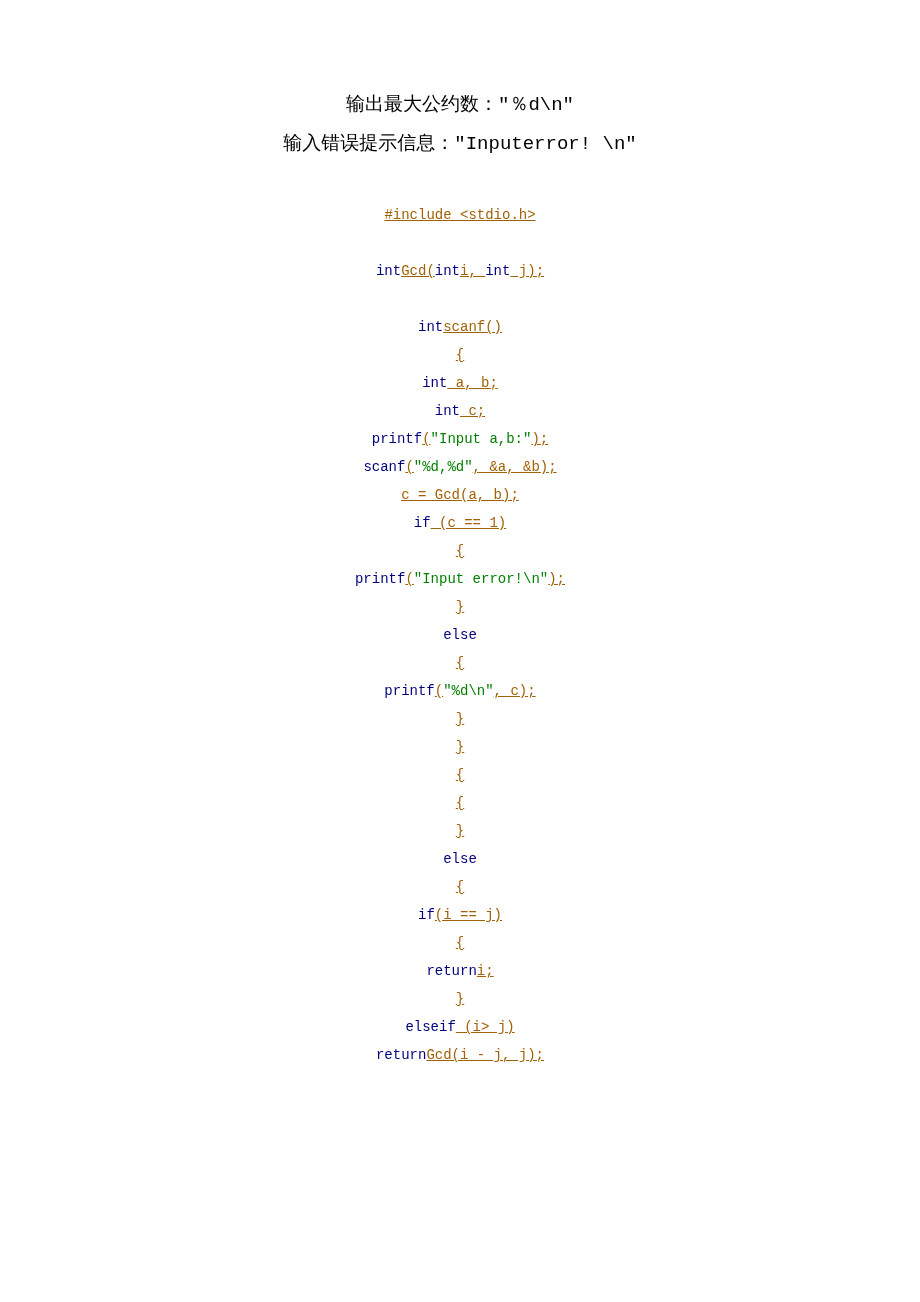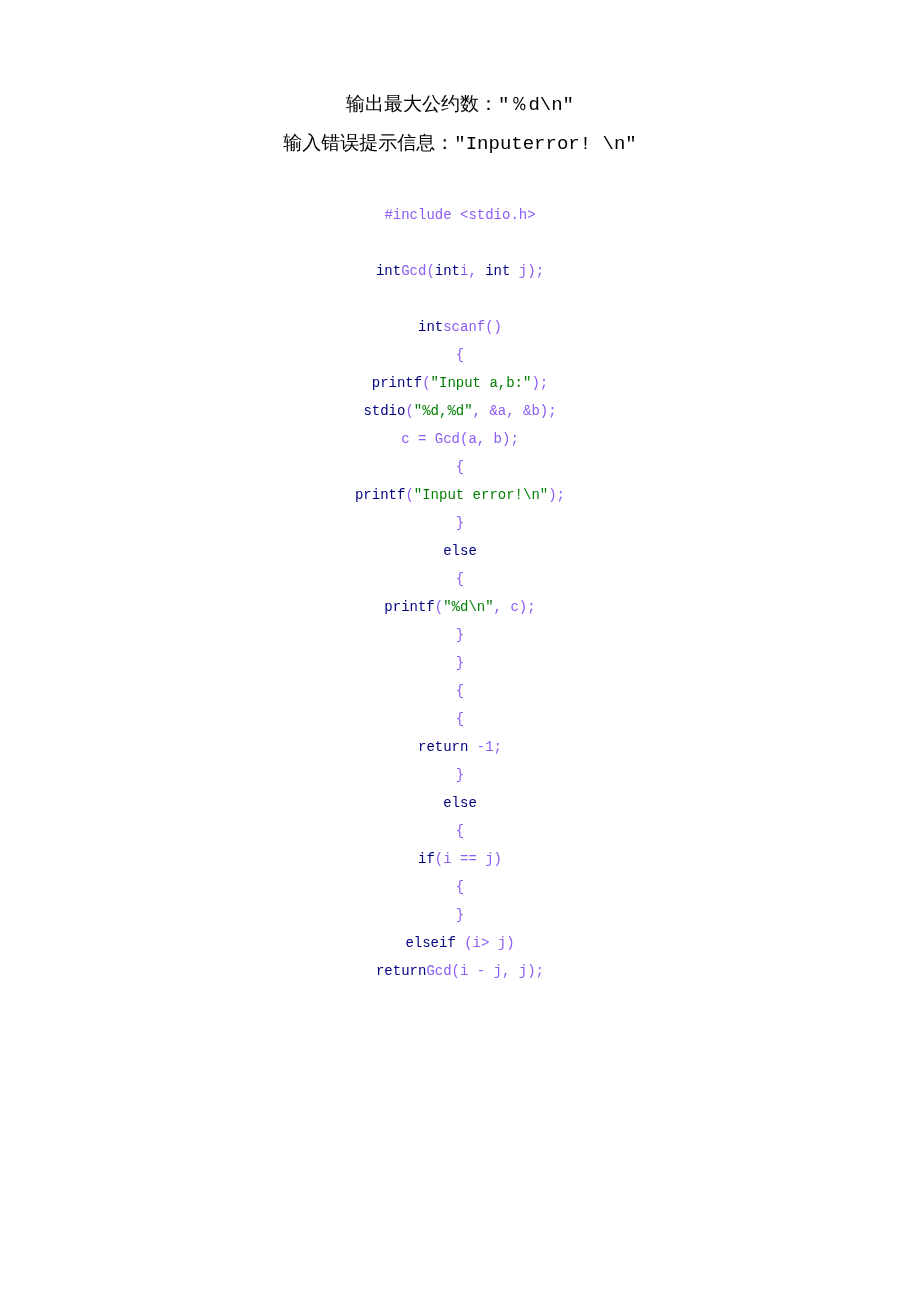--- a/index.html
+++ b/index.html
@@ -27,58 +27,61 @@
     margin-top: 38px;
     font-family: "Courier New", monospace;
     font-size: 14px;
     line-height: 2.0;
   }
   .code-line {
     white-space: pre;
   }
   .kw   { color: #00007f; margin-top: 24px; }   
   .str  { color: #007f00; }
-  .plain{ color: #8b5cf6; }
+  .plain{ color: #a16207; text-decoration: underline; }
 </style>
 </head>
 <body>
 
 <div class="page">
 
   <p class="heading-line">
     <span>输出最大公约数：</span><span class="code-inline">"％d\n"</span>
   </p>
   <p class="heading-line">
     <span>输入错误提示信息：</span><span class="code-inline">"Inputerror! \n"</span>
   </p>
 
   <div class="code-block" id="code-block">
       <div class="code-line"><span class="plain">#include &lt;stdio.h&gt;</span></div>
       <div class="code-line">&nbsp;</div>
       <div class="code-line"><span class="kw">int</span><span class="plain">Gcd(</span><span class="kw">int</span><span class="plain">i, </span><span class="kw">int</span><span class="plain"> j);</span></div>
       <div class="code-line">&nbsp;</div>
       <div class="code-line"><span class="kw">int</span><span class="plain">scanf()</span></div>
       <div class="code-line"><span class="plain">{</span></div>
+      <div class="code-line"><span class="kw">int</span><span class="plain"> a, b;</span></div>
+      <div class="code-line"><span class="kw">int</span><span class="plain"> c;</span></div>
       <div class="code-line"><span class="kw">printf</span><span class="plain">(</span><span class="str">"Input a,b:"</span><span class="plain">);</span></div>
-      <div class="code-line"><span class="kw">stdio</span><span class="plain">(</span><span class="str">"%d,%d"</span><span class="plain">, &amp;a, &amp;b);</span></div>
+      <div class="code-line"><span class="kw">scanf</span><span class="plain">(</span><span class="str">"%d,%d"</span><span class="plain">, &amp;a, &amp;b);</span></div>
       <div class="code-line"><span class="plain">c = Gcd(a, b);</span></div>
+      <div class="code-line"><span class="kw">if</span><span class="plain"> (c == 1)</span></div>
       <div class="code-line"><span class="plain">{</span></div>
       <div class="code-line"><span class="kw">printf</span><span class="plain">(</span><span class="str">"Input error!\n"</span><span class="plain">);</span></div>
       <div class="code-line"><span class="plain">}</span></div>
       <div class="code-line"><span class="kw">else</span></div>
       <div class="code-line"><span class="plain">{</span></div>
       <div class="code-line"><span class="kw">printf</span><span class="plain">(</span><span class="str">"%d\n"</span><span class="plain">, c);</span></div>
       <div class="code-line"><span class="plain">}</span></div>
       <div class="code-line"><span class="plain">}</span></div>
       <div class="code-line"><span class="plain">{</span></div>
       <div class="code-line"><span class="plain">{</span></div>
-      <div class="code-line"><span class="kw">return</span><span class="plain"> -1;</span></div>
       <div class="code-line"><span class="plain">}</span></div>
       <div class="code-line"><span class="kw">else</span></div>
       <div class="code-line"><span class="plain">{</span></div>
       <div class="code-line"><span class="kw">if</span><span class="plain">(i == j)</span></div>
       <div class="code-line"><span class="plain">{</span></div>
+      <div class="code-line"><span class="kw">return</span><span class="plain">i;</span></div>
       <div class="code-line"><span class="plain">}</span></div>
       <div class="code-line"><span class="kw">else</span><span class="kw">if</span><span class="plain"> (i&gt; j)</span></div>
       <div class="code-line"><span class="kw">return</span><span class="plain">Gcd(i - j, j);</span></div>
     </div>
 
 </div>
 
 </body></html>

